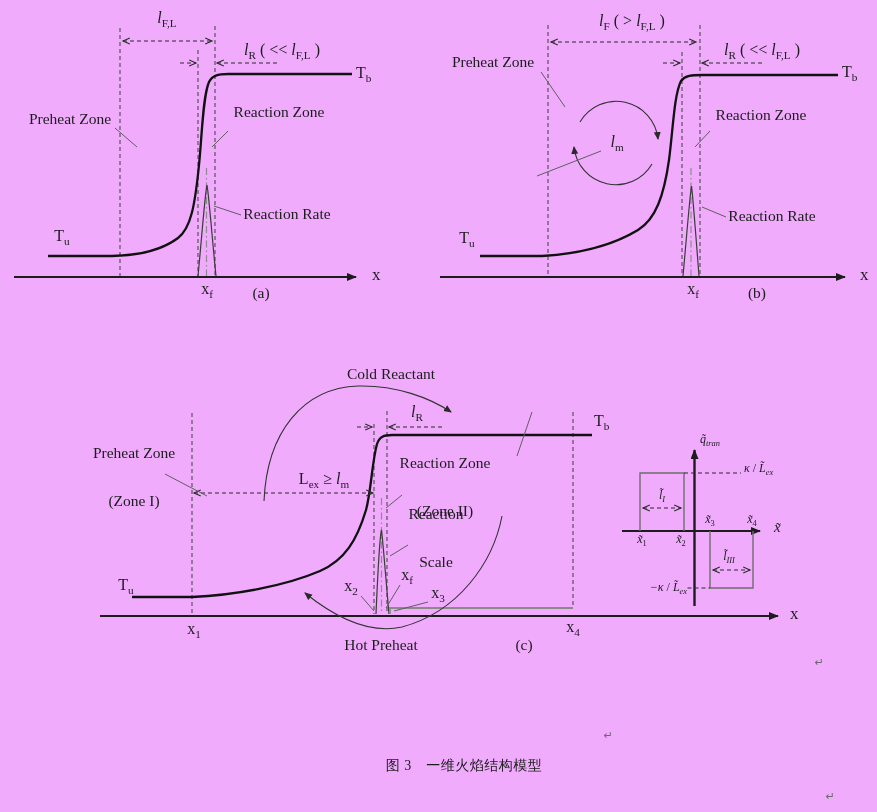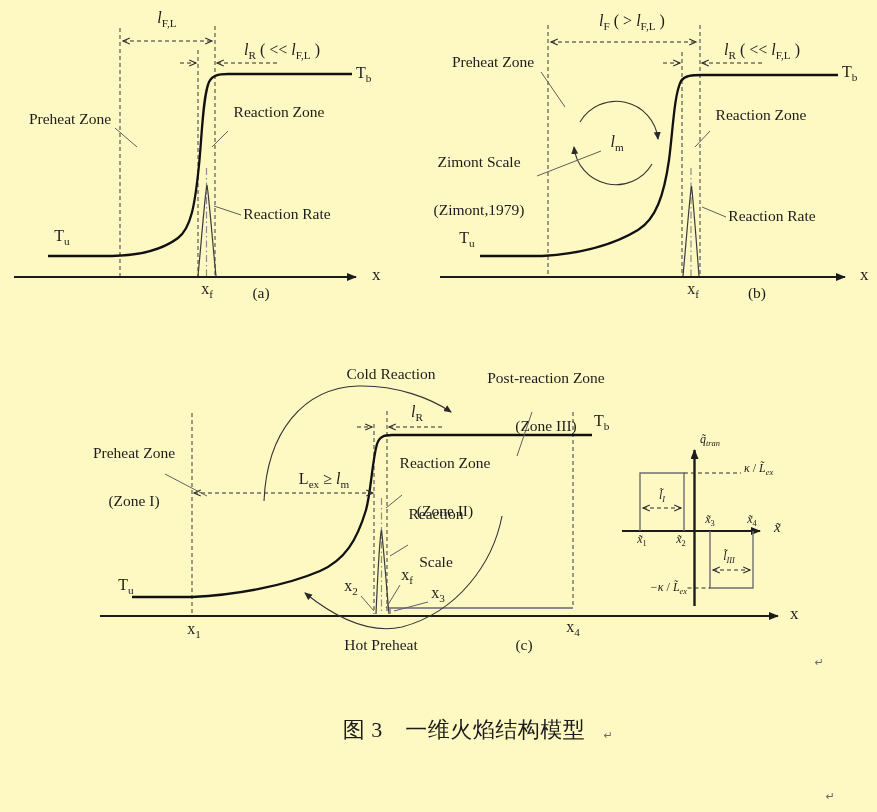--- a/index.html
+++ b/index.html
@@ -1,28 +1,28 @@
 <!DOCTYPE html>
 <html><head>
 <meta charset="utf-8">
 <style>
   html,body{margin:0;padding:0;background:#ffffff;}
-  #stage{position:relative;width:877px;height:812px;background:#fef9c3;overflow:hidden;
+  #stage{position:relative;width:877px;height:812px;background:#f0abfc;overflow:hidden;
          font-family:"Liberation Serif",serif;color:#1c1c1c;}
   #linework{position:absolute;left:0;top:0;}
   .lbl,.lbl-l,.lbl-r{position:absolute;font-size:15.5px;line-height:1.05;white-space:pre;color:#1c1c1c;}
   .lbl{transform:translate(-50%,-50%);text-align:center;}
   .lbl-l{transform:translate(0,-50%);font-family:Liberation Serif, serif;}
   .lbl-r{transform:translate(-100%,-50%);}
   .it{font-style:italic;}
   .sb{font-size:70%;vertical-align:-0.32em;}
   .dim{font-size:16px;}
   .small{font-size:12px;}
   .axis-x{font-size:17px;}
-  .cjk{font-size:22px;letter-spacing:0.5px;}
+  .cjk{font-size:14px;letter-spacing:0.5px;margin-top:36px;}
   .mark{position:absolute;font-size:11px;color:#6a6a6a;transform:translate(-50%,-50%);}
   .two-line div{text-align:center;}
 </style>
 </head>
 <body>
 
 <div id="stage">
 
 <svg id="linework" width="877" height="812" viewBox="0 0 877 812">
   <defs>
@@ -119,37 +119,29 @@
 <div class="lbl" style="left:287px;top:214px">Reaction Rate</div>
 <div class="lbl dim" style="left:62px;top:238px"><span>T</span><span class="sb">u</span></div>
 <div class="lbl-l axis-x" style="left:372px;top:275px">x</div>
 <div class="lbl dim" style="left:207px;top:291px"><span>x</span><span class="sb">f</span></div>
 <div class="lbl" style="left:261px;top:293px">(a)</div>
 
 <div class="lbl dim" style="left:632px;top:23px"><span class="it">l</span><span class="sb">F</span><span> ( &gt; </span><span class="it">l</span><span class="sb">F,L</span><span> )</span></div>
 <div class="lbl dim" style="left:762px;top:52px"><span class="it">l</span><span class="sb">R</span><span> ( &lt;&lt; </span><span class="it">l</span><span class="sb">F,L</span><span> )</span></div>
 <div class="lbl-l dim" style="left:842px;top:74px"><span>T</span><span class="sb">b</span></div>
 <div class="lbl" style="left:493px;top:62px">Preheat Zone</div>
-<div class="lbl two-line" style="left:479px;top:178px">
-  <div>Zimont Scale</div>
-  <div>(Zimont,1979)</div>
-</div>
 <div class="lbl dim" style="left:617px;top:144px"><span class="it">l</span><span class="sb">m</span></div>
 <div class="lbl" style="left:761px;top:115px">Reaction Zone</div>
 <div class="lbl" style="left:772px;top:216px">Reaction Rate</div>
 <div class="lbl dim" style="left:467px;top:240px"><span>T</span><span class="sb">u</span></div>
 <div class="lbl-l axis-x" style="left:860px;top:275px">x</div>
 <div class="lbl dim" style="left:693px;top:291px"><span>x</span><span class="sb">f</span></div>
 <div class="lbl" style="left:757px;top:293px">(b)</div>
 
-<div class="lbl" style="left:391px;top:374px">Cold Reaction</div>
-<div class="lbl two-line" style="left:546px;top:394px">
-  <div>Post-reaction Zone</div>
-  <div>(Zone III)</div>
-</div>
+<div class="lbl" style="left:391px;top:374px">Cold Reactant</div>
 <div class="lbl dim" style="left:417px;top:414px"><span class="it">l</span><span class="sb">R</span></div>
 <div class="lbl-l dim" style="left:594px;top:423px"><span>T</span><span class="sb">b</span></div>
 <div class="lbl dim" style="left:324px;top:481px"><span>L</span><span class="sb">ex</span><span> ≥ </span><span class="it">l</span><span class="sb">m</span></div>
 <div class="lbl two-line" style="left:134px;top:469px">
   <div>Preheat Zone</div>
   <div>(Zone I)</div>
 </div>
 <div class="lbl two-line" style="left:445px;top:479px">
   <div>Reaction Zone</div>
   <div>(Zone II)</div>

